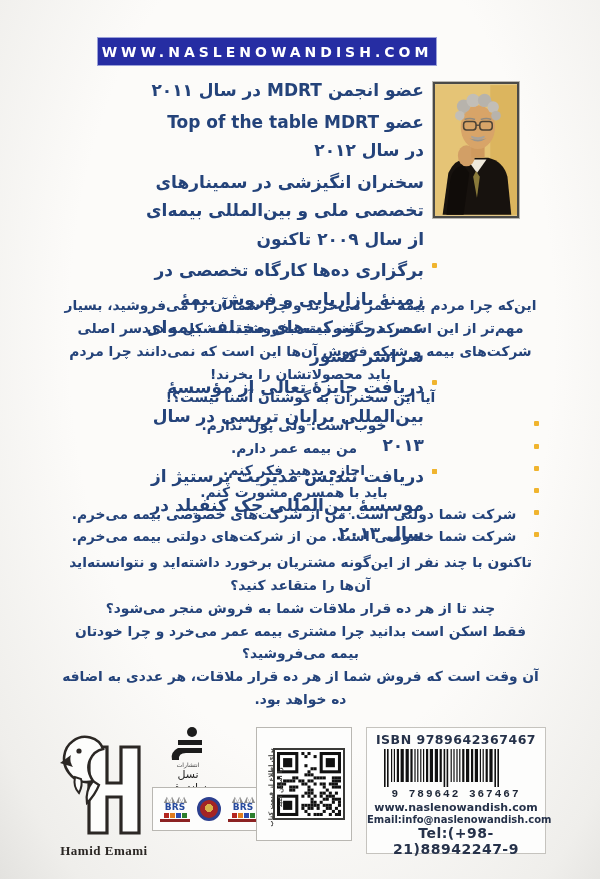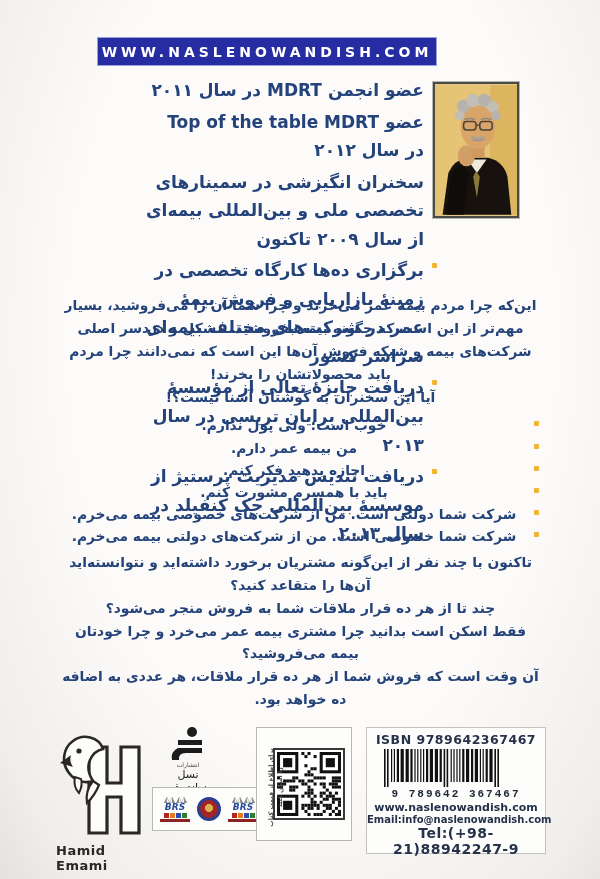--- a/index.html
+++ b/index.html
@@ -36,35 +36,35 @@
   
   .maintext {
     position:absolute; left:62px; top:294px; width:477px;
     direction:rtl; text-align:center; color:#24437a;
     font-size:13.8px; font-weight:700; line-height:1.66;
   }
   .maintext p { margin:0; }
   .objections { list-style:none; margin:6px 0 4px 0; }
   .objections li { position:relative; padding-right:13px; line-height:1.6; }
   
-  .hlogo { position:absolute; left:56px; top:733px; width:96px; height:132px; text-align:left; }
+  .hlogo { position:absolute; left:56px; top:733px; width:96px; height:132px; text-align:center;font-family:Liberation Serif, serif; }
   .hlogo svg { display:block; margin:0 auto; }
   .hlogo .hname { color:#2b2724; font-size:13px; font-weight:bold; letter-spacing:.5px; margin-top:2px; }
   .publogo { position:absolute; left:158px; top:727px; width:60px; height:56px; text-align:center; }
   .publogo svg { display:block; margin:0 auto; }
   .publogo .p1 { font-size:6px; color:#444; }
   .publogo .p2 { font-size:11px; font-weight:normal; color:#222; direction:rtl; }
   .brsbox {
     position:absolute; left:152px; top:787px; width:114px; height:44px;
     background:#fdfdfc; border:1px solid #b9b7b2; display:flex; align-items:center;
     justify-content:space-between; padding:3px 4px;
   }
   .brs { width:36px; text-align:center; }
   .brs .mm { color:#8a8a8a; font-size:8px; font-weight:bold; line-height:6px; letter-spacing:-1px; }
-  .brs .txt { color:#274a9e; font-size:9px; font-weight:bold; line-height:9px;font-style:italic; }
+  .brs .txt { color:#274a9e; font-size:9px; font-weight:bold; line-height:9px; }
   .brs .sq { display:flex; justify-content:center; gap:1px; margin-top:1px; }
   .brs .sq i { width:5px; height:5px; display:block; }
   .brs .tiny { height:3px; margin:1px 3px 0 3px; background:#8c2222; }
   .emblem { width:24px; height:24px; border-radius:50%; border:3px solid #2c3f8f;
     background:radial-gradient(circle at 50% 45%, #d8b24a 0 30%, #a32424 31% 100%); }
   .qrbox {
     position:absolute; left:256px; top:727px; width:96px; height:114px;
     background:#fdfdfc; border:1px solid #b9b7b2; display:flex; align-items:center;
   }
   .qrcaption {

